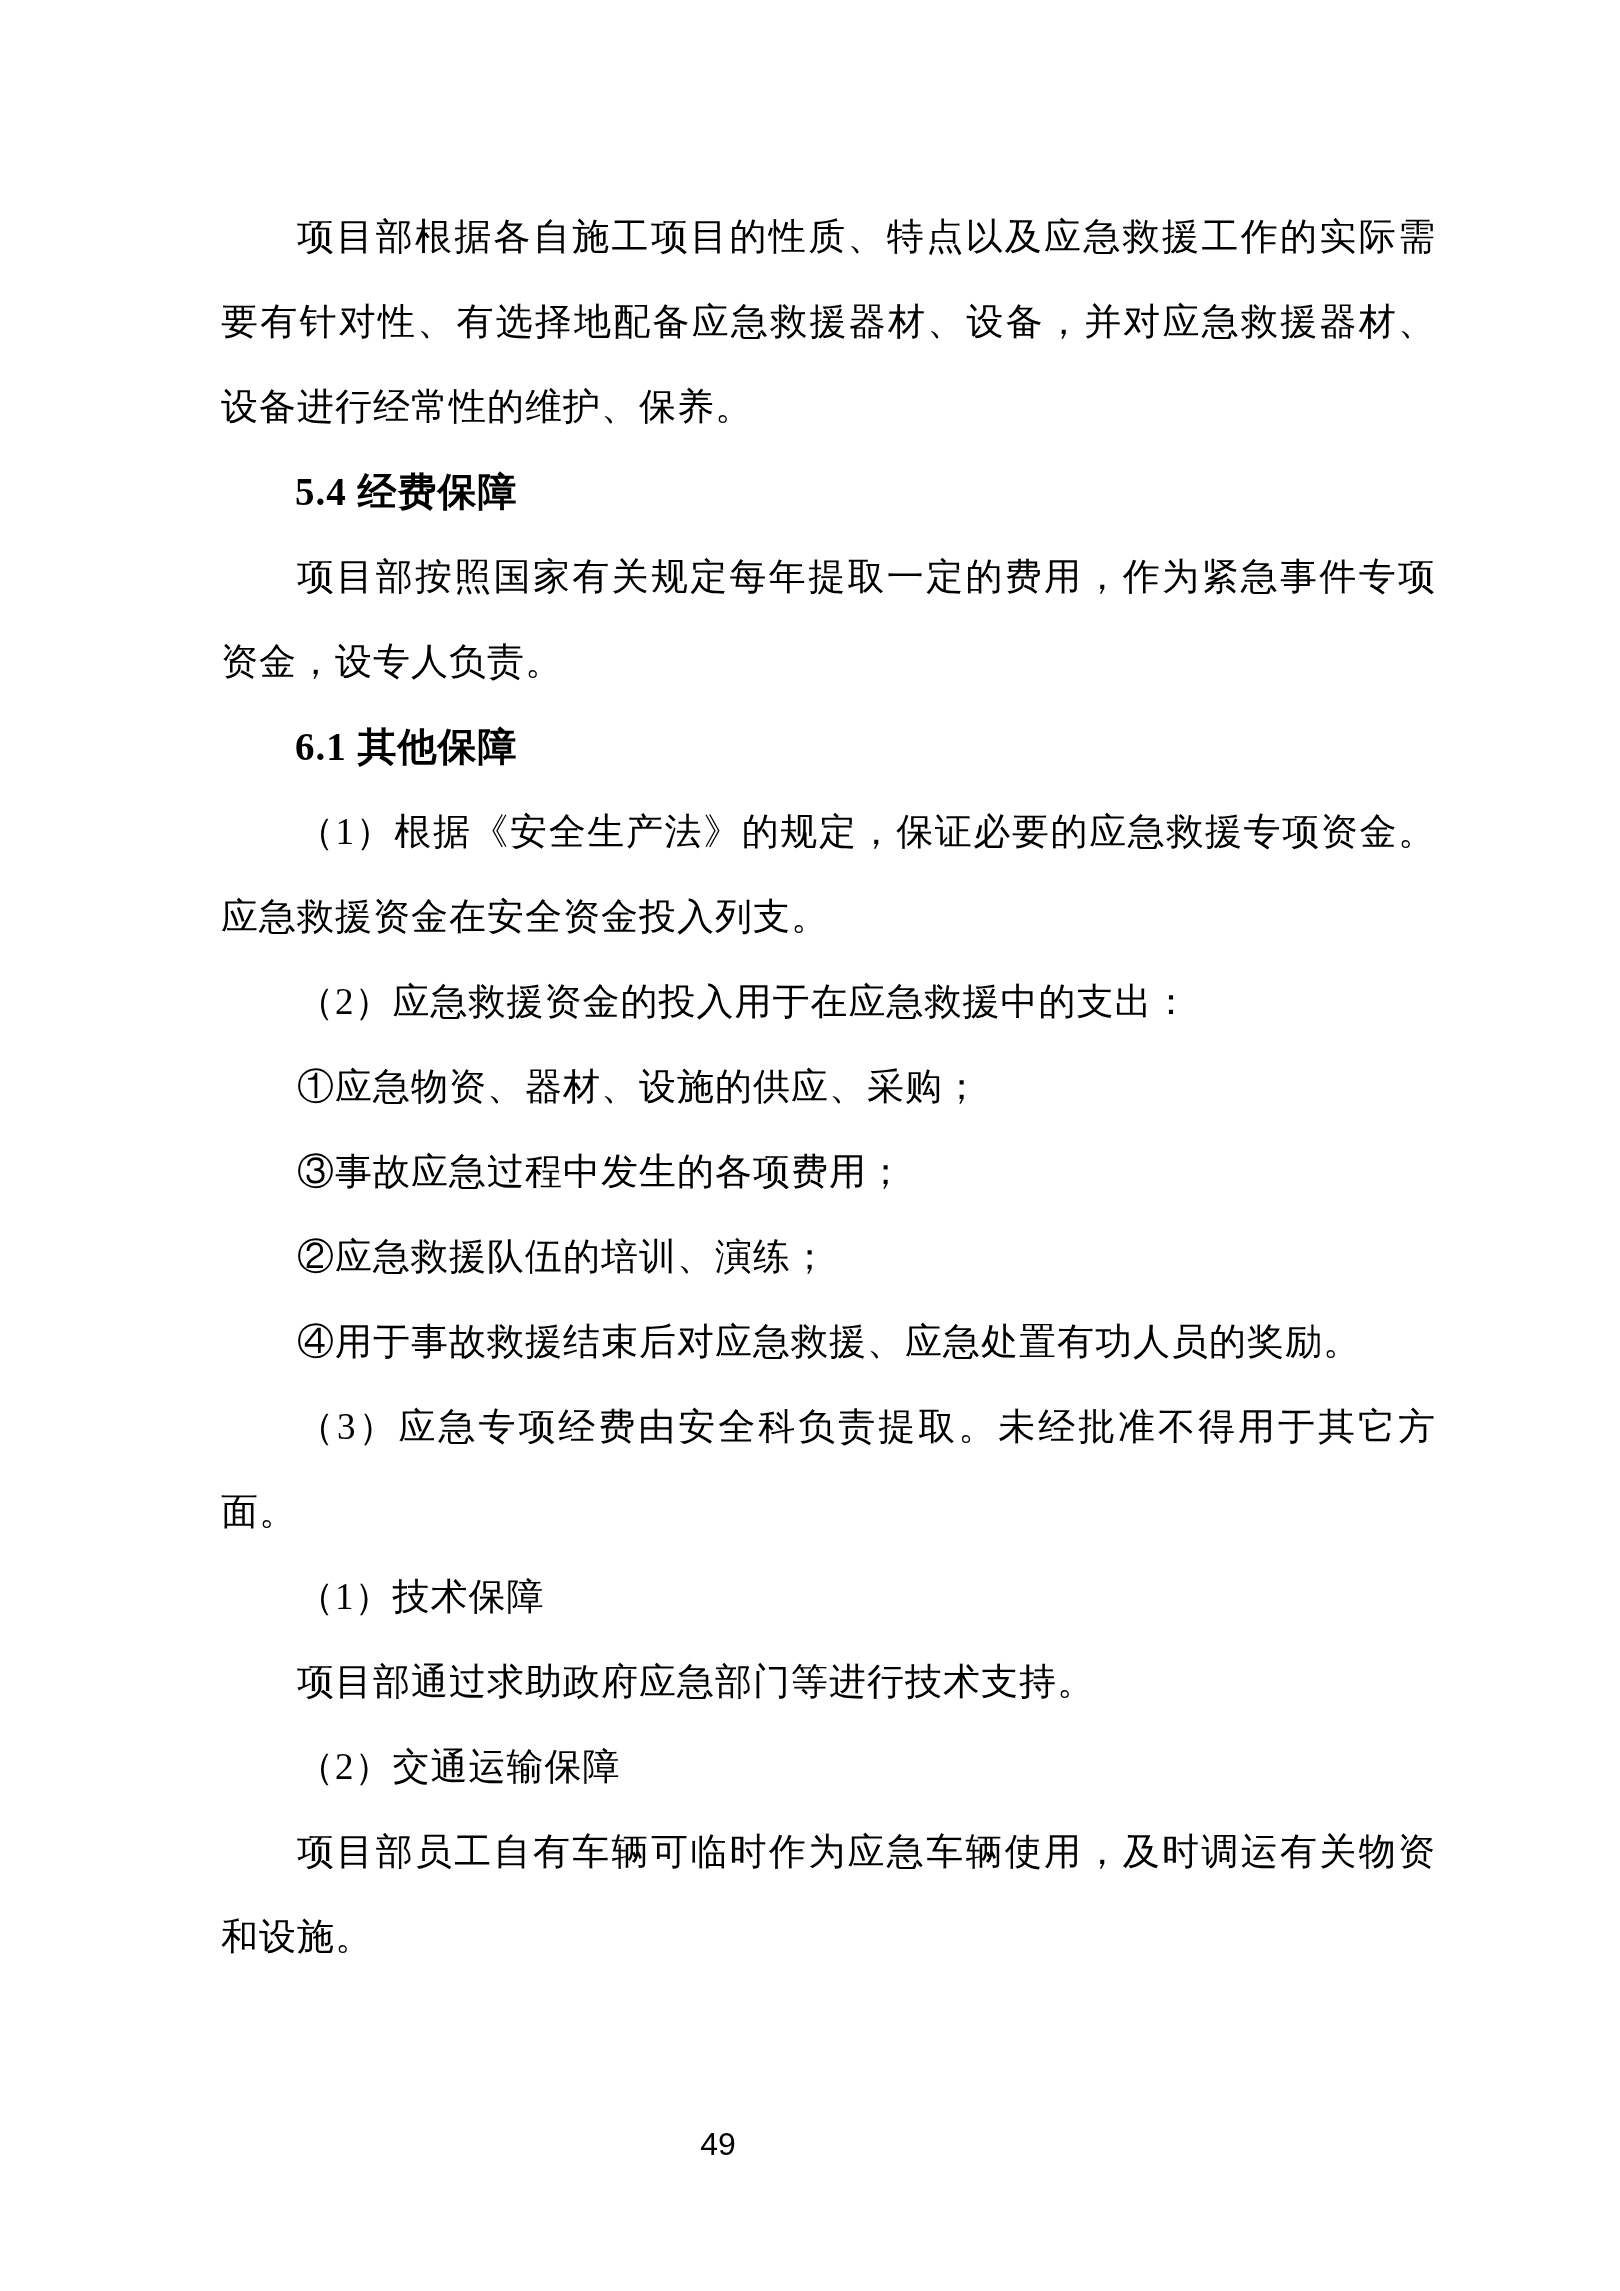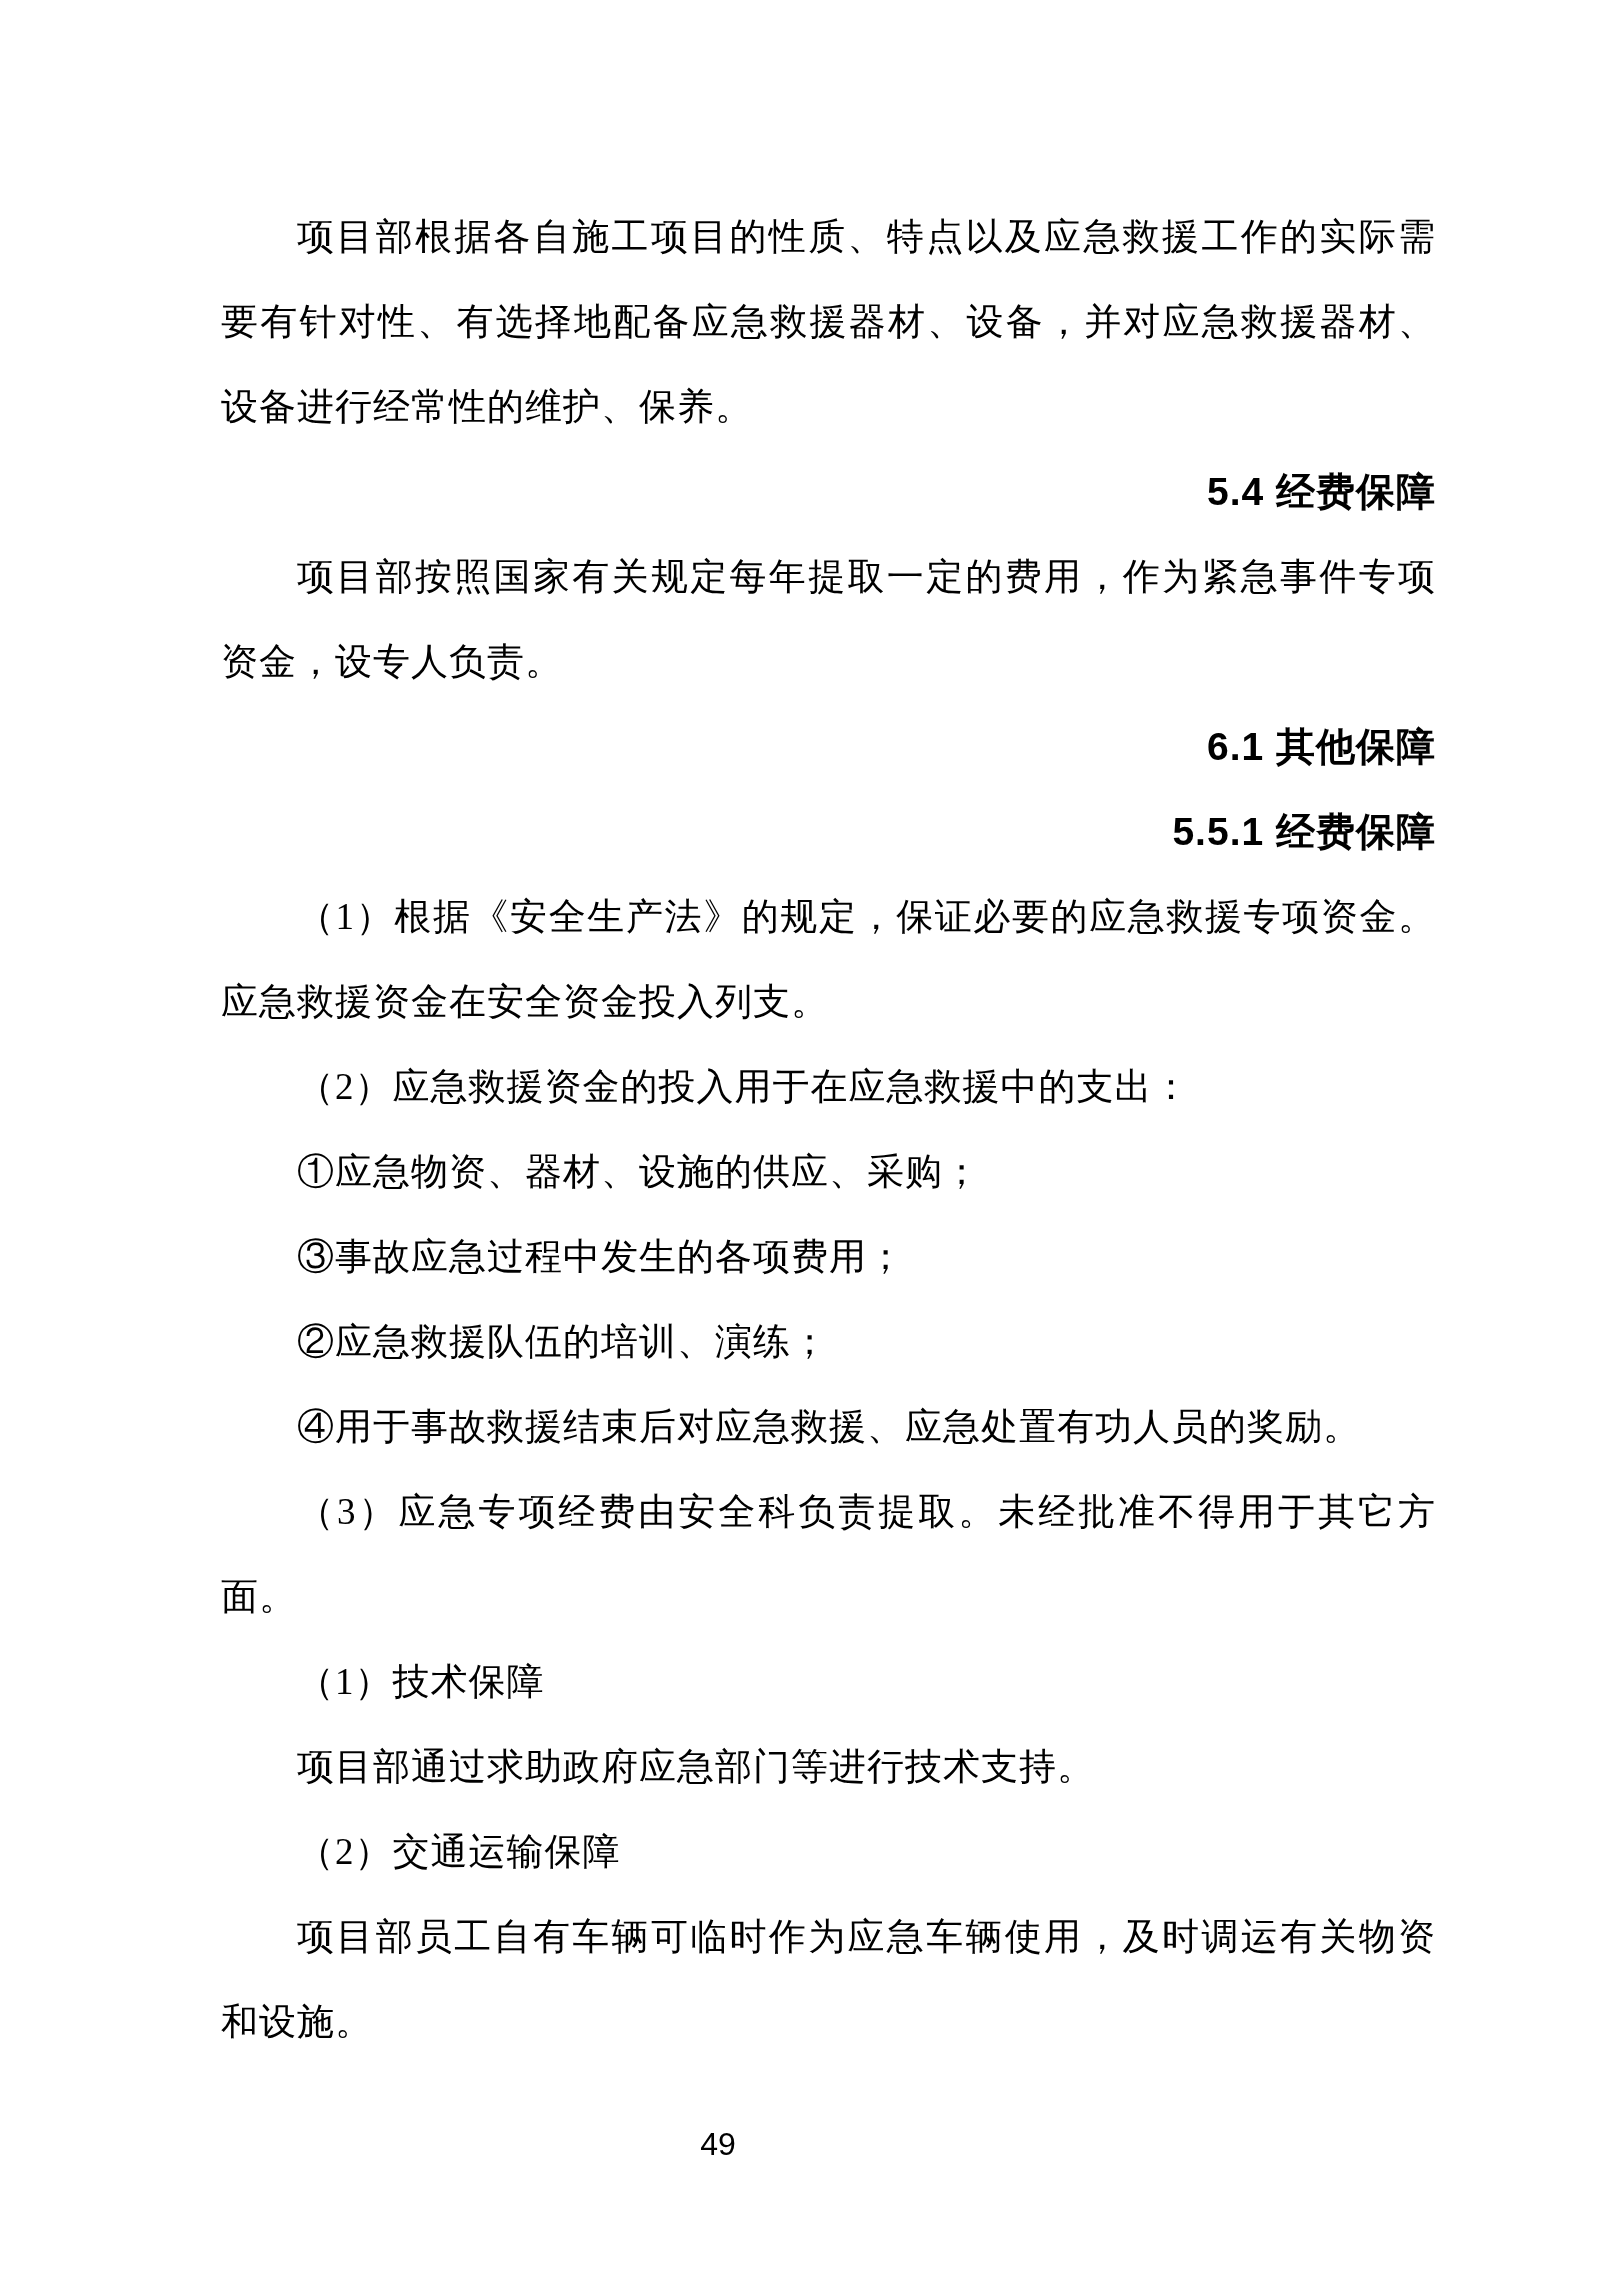--- a/index.html
+++ b/index.html
@@ -31,22 +31,22 @@
     margin: 0;
     text-indent: 76px;
     font-weight: normal;
   }
   .heading {
     margin: 0;
     font-size: 39px;
     line-height: 85px;
     font-weight: bold;
     text-indent: 74px;
-    text-align: right;
-    font-family: Liberation Sans, sans-serif;
+    text-align: left;
+    font-family: Liberation Serif, serif;
   }
   .page-number {
     position: absolute;
     top: 2125px;
     left: 0;
     width: 100%;
     text-align: center;
     font-size: 32px;
     line-height: 39px;
     font-family: "Liberation Sans", sans-serif;
@@ -54,21 +54,20 @@
 </style>
 </head>
 <body>
 
 <div class="page">
   <div class="content">
     <p class="para">项目部根据各自施工项目的性质、特点以及应急救援工作的实际需要有针对性、有选择地配备应急救援器材、设备，并对应急救援器材、设备进行经常性的维护、保养。</p>
     <h2 class="heading">5.4 经费保障</h2>
     <p class="para">项目部按照国家有关规定每年提取一定的费用，作为紧急事件专项资金，设专人负责。</p>
     <h2 class="heading">6.1 其他保障</h2>
-    <h3 class="heading">5.5.1 经费保障</h3>
     <p class="para">（1）根据《安全生产法》的规定，保证必要的应急救援专项资金。应急救援资金在安全资金投入列支。</p>
     <p class="para">（2）应急救援资金的投入用于在应急救援中的支出：</p>
     <p class="para">①应急物资、器材、设施的供应、采购；</p>
     <p class="para">③事故应急过程中发生的各项费用；</p>
     <p class="para">②应急救援队伍的培训、演练；</p>
     <p class="para">④用于事故救援结束后对应急救援、应急处置有功人员的奖励。</p>
     <p class="para">（3）应急专项经费由安全科负责提取。未经批准不得用于其它方面。</p>
     <p class="para">（1）技术保障</p>
     <p class="para">项目部通过求助政府应急部门等进行技术支持。</p>
     <p class="para">（2）交通运输保障</p>

